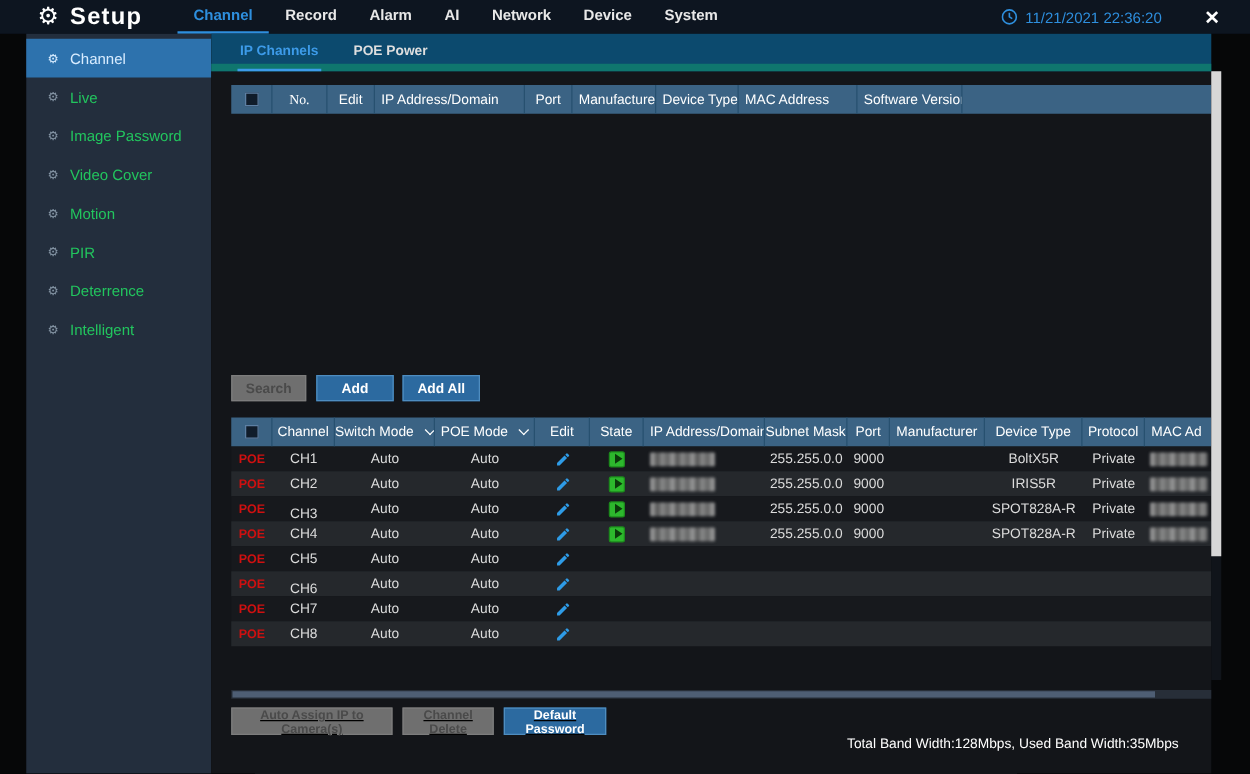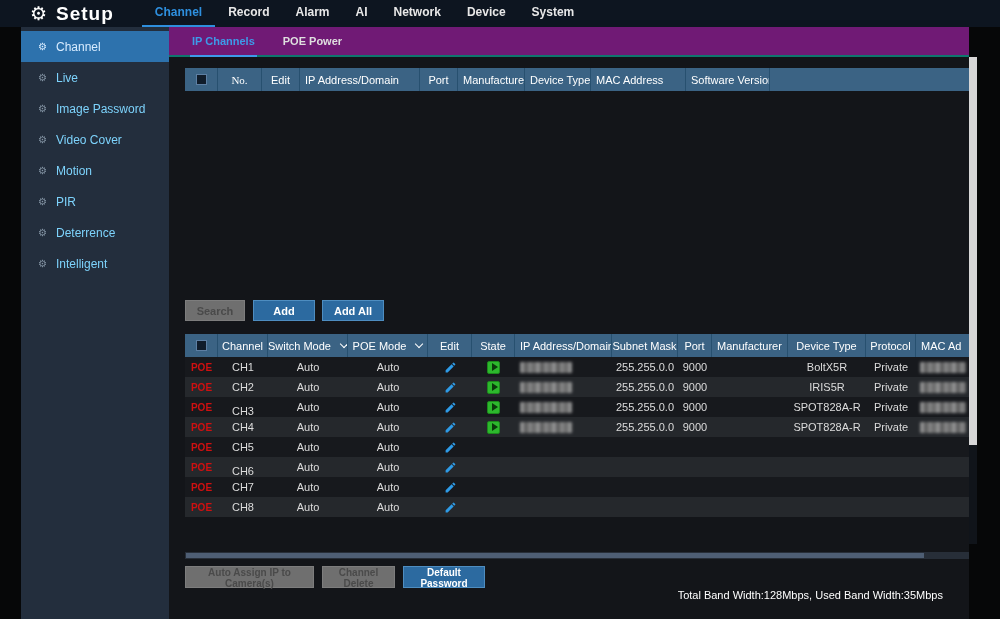--- a/index.html
+++ b/index.html
@@ -17,28 +17,28 @@
   .nav-item.active { color:#2e8fde; border-bottom:2px solid #2e8fde; }
   .topbar-right { margin-left:auto; display:flex; align-items:center; }
   .clock-icon { width:13px; height:13px; margin-right:6px; }
   .datetime { color:#2e8fde; font-size:12px; }
   .close-x { color:#fff; font-size:15px; font-weight:bold; margin-left:34px; margin-right:24px; cursor:pointer; }
 
   
   .sidebar { position:absolute; left:21px; top:27px; width:148px; height:592px; background:#232e3d; padding-top:4px; }
   .side-item { height:31px; display:flex; align-items:center; padding-left:17px; cursor:pointer; }
   .side-item .side-icon { color:#8494a4; font-size:10px; width:18px; }
-  .side-item .side-label { color:#7dd3fc; font-size:12px; }
+  .side-item .side-label { color:#22c55e; font-size:12px; }
   .side-item.active { background:#2d72ad; }
   .side-item.active .side-icon { color:#d8ecff; }
   .side-item.active .side-label { color:#d8ecff; }
 
   
   .content { position:absolute; left:169px; top:27px; width:800px; height:592px; background:#131519; }
-  .tabbar { position:absolute; left:0; top:0; width:100%; height:30px; background:#701a75; display:flex; padding-left:21px; border-bottom:2px solid #0f766e; }
+  .tabbar { position:absolute; left:0; top:0; width:100%; height:30px; background:#0c4a6e; display:flex; padding-left:21px; border-bottom:6px solid #0f766e; }
   .tab { color:#dfdfdf; font-size:11px; font-weight:bold; line-height:28px; height:30px; padding:0 2px; margin-right:24px; cursor:pointer; }
   .tab.active { color:#3d9be9; border-bottom:2px solid #3d9be9; }
 
   
   .thead { position:absolute; left:16px; width:784px; height:23px; display:flex; background:#3b6384; }
   .thead .cell { border-right:1px solid #27506f; color:#fff; font-size:11px; }
   .thead .cell:last-child { border-right:none; }
   .cell { height:100%; display:flex; align-items:center; justify-content:center; overflow:hidden; white-space:nowrap; }
   .cell.left { justify-content:flex-start; padding-left:5px; }
   .checkbox { width:11px; height:11px; background:#101c2a; border:1px solid #5d7fa3; cursor:pointer; }
@@ -63,21 +63,21 @@
   .blob.mac { width:46px; }
 
   
   .btn { height:21px; font-size:11px; font-weight:bold; text-align:center; border:none; cursor:pointer; }
   .btn.blue { background:#2c6aa0; border:1px solid #4e8dc0; color:#fff; }
   .btn.disabled { background:#6f6f6f; color:#4a4a4a; border:1px solid #7d7d7d; cursor:default; }
   #btn-row { position:absolute; left:16px; top:273px; display:flex; }
   #btn-search { width:60px; margin-right:8px; }
   #btn-add { width:62px; margin-right:7px; }
   #btn-add-all { width:62px; }
-  #bottom-btns { position:absolute; left:16px; top:539px; display:flex; }
+  #bottom-btns { position:absolute; left:16px; top:539px; display:flex;text-decoration:underline; }
   #bottom-btns .btn { height:22px; font-size:10px; }
   #btn-auto-assign { width:129px; margin-right:8px; }
   #btn-channel-delete { width:73px; margin-right:8px; }
   #btn-default-password { width:82px; }
 
   
   .hscroll { position:absolute; left:16px; top:525px; width:784px; height:7px; background:#272e38; }
   .hscroll .hthumb { position:absolute; left:1px; top:1px; width:738px; height:5px; background:#4e5e74; cursor:pointer; }
   .vscroll { position:absolute; left:969px; top:57px; width:8px; height:487px; background:#10141a; }
   .vscroll .vthumb { position:absolute; left:0; top:0; width:8px; height:388px; background:#d7d7d7; cursor:pointer; }
@@ -94,20 +94,28 @@
     <span class="logo-text">Setup</span>
     <div class="topnav" id="topnav">
         <span class="nav-item active">Channel</span>
         <span class="nav-item">Record</span>
         <span class="nav-item">Alarm</span>
         <span class="nav-item">AI</span>
         <span class="nav-item">Network</span>
         <span class="nav-item">Device</span>
         <span class="nav-item">System</span>
       </div>
+    <div class="topbar-right">
+      <svg class="clock-icon" viewBox="0 0 14 14">
+        <circle cx="7" cy="7" r="6" fill="none" stroke="#2e8fde" stroke-width="1.4"></circle>
+        <path d="M7 3.5 V7 L9.5 8.5" fill="none" stroke="#2e8fde" stroke-width="1.4"></path>
+      </svg>
+      <span class="datetime">11/21/2021 22:36:20</span>
+      <span class="close-x">✕</span>
+    </div>
   </div>
 
   <div class="sidebar" id="sidebar">
       <div class="side-item active">
         <span class="side-icon">⚙</span>
         <span class="side-label">Channel</span>
       </div>
       <div class="side-item">
         <span class="side-icon">⚙</span>
         <span class="side-label">Live</span>

